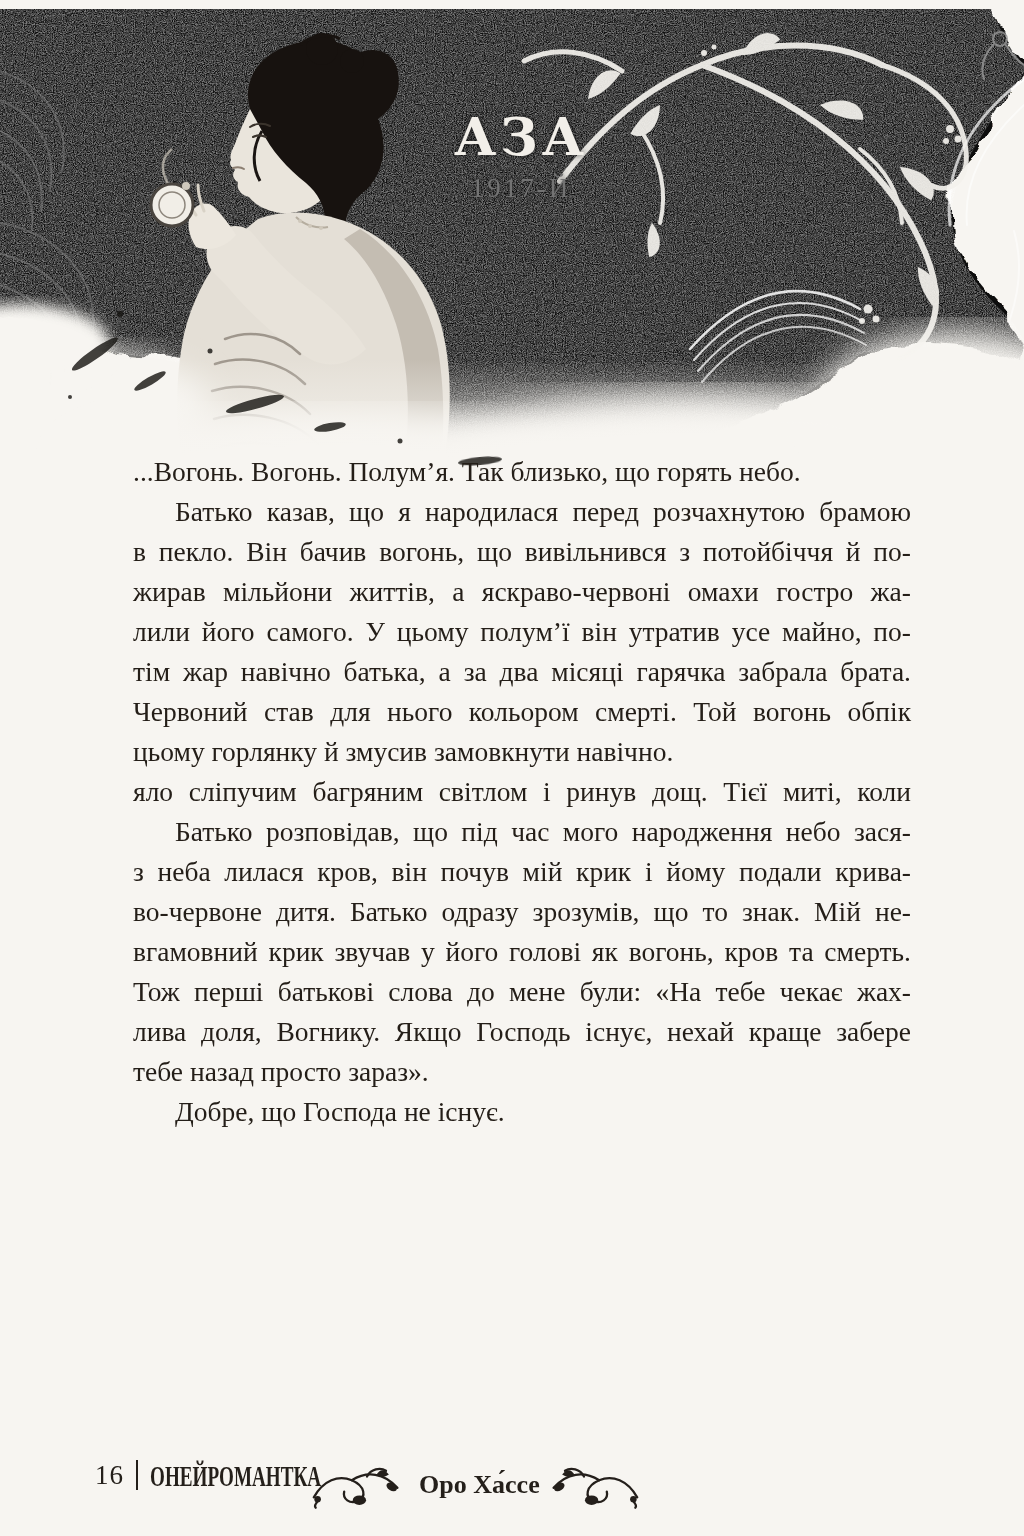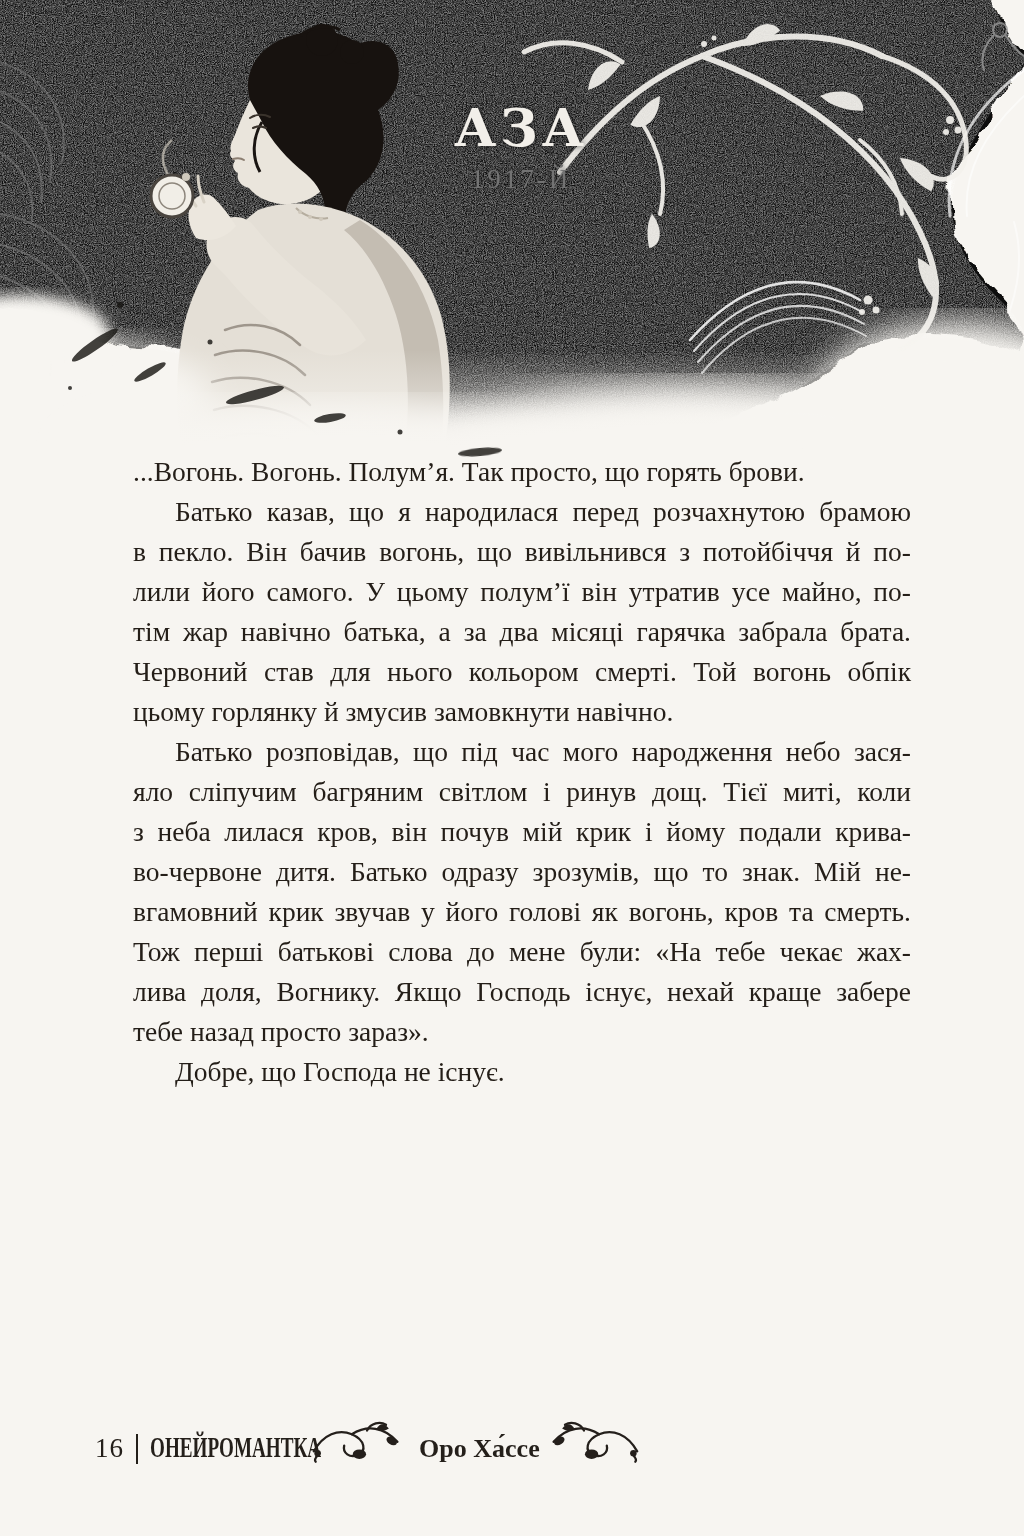--- a/index.html
+++ b/index.html
@@ -14,21 +14,21 @@
     background:var(--page-background);
     font-family:"Liberation Serif","DejaVu Serif",serif;
     position:relative;
   }
   .page{
     position:absolute;inset:0;width:1024px;height:1536px;
     background:var(--page-background);
     overflow:hidden;
   }
   
-  .artwork{position:absolute;top:0;left:0;width:1024px;height:470px;}
+  .artwork{position:absolute;top:9px;left:0;width:1024px;height:470px;}
   .artwork svg{display:block;}
   .title-block{
     position:absolute;left:521px;top:102px;transform:translateX(-50%);
     text-align:center;color:var(--title-white);pointer-events:none;
   }
   .chapter-title{
     font-family:"DejaVu Serif","Liberation Serif",serif;
     font-weight:700;font-size:52px;line-height:1;letter-spacing:4px;
     text-shadow:0 0 6px rgba(0,0,0,.6);
   }
@@ -41,22 +41,22 @@
   
   .text-block{
     position:absolute;left:133px;top:452px;width:778px;
     font-size:27.5px;line-height:40px;color:var(--text);
   }
   .line{white-space:normal;}
   .line.indent{padding-left:42px;}
   .line.justify{text-align:justify;text-align-last:justify;}
   
   .footer{
-    position:absolute;left:95px;top:1420px;height:44px;
-    display:flex;align-items:flex-end;color:#241f1a;
+    position:absolute;left:95px;top:1460px;height:44px;
+    display:flex;align-items:flex-start;color:#241f1a;
   }
   .page-number{font-size:27px;font-weight:400;letter-spacing:1px;}
   .footer-sep{width:2px;height:30px;background:#241f1a;margin:0 12px;}
   .book-title-wrap{width:152px;overflow:visible;white-space:nowrap;}
   .book-title{
     display:inline-block;font-size:29px;font-weight:700;letter-spacing:0;
     transform:scaleX(.66);transform-origin:0 50%;
   }
   .author{font-size:26px;font-weight:700;margin-left:14px;white-space:nowrap;margin-top:10px;}
   .orn{flex:none;}
@@ -259,29 +259,30 @@
     </svg>
 
     <div class="title-block">
       <div class="chapter-title">АЗА</div>
       <div class="chapter-year">1917-Й</div>
     </div>
   </div>
 
   <main class="text-block">
 
-  <div class="line">...Вогонь. Вогонь. Полум’я. Так просто, що горять брови.</div>
+  <div class="line">...Вогонь. Вогонь. Полум’я. Так близько, що горять небо.</div>
       <div class="line indent justify">Батько казав, що я народилася перед розчахнутою брамою</div>
       <div class="line justify">в пекло. Він бачив вогонь, що вивільнився з потойбіччя й по-</div>
+      <div class="line justify">жирав мільйони життів, а яскраво-червоні омахи гостро жа-</div>
       <div class="line justify">лили його самого. У цьому полум’ї він утратив усе майно, по-</div>
       <div class="line justify">тім жар навічно батька, а за два місяці гарячка забрала брата.</div>
       <div class="line justify">Червоний став для нього кольором смерті. Той вогонь обпік</div>
       <div class="line">цьому горлянку й змусив замовкнути навічно.</div>
+      <div class="line justify">яло сліпучим багряним світлом і ринув дощ. Тієї миті, коли</div>
       <div class="line indent justify">Батько розповідав, що під час мого народження небо зася-</div>
-      <div class="line justify">яло сліпучим багряним світлом і ринув дощ. Тієї миті, коли</div>
       <div class="line justify">з неба лилася кров, він почув мій крик і йому подали крива-</div>
       <div class="line justify">во-червоне дитя. Батько одразу зрозумів, що то знак. Мій не-</div>
       <div class="line justify">вгамовний крик звучав у його голові як вогонь, кров та смерть.</div>
       <div class="line justify">Тож перші батькові слова до мене були: «На тебе чекає жах-</div>
       <div class="line justify">лива доля, Вогнику. Якщо Господь існує, нехай краще забере</div>
       <div class="line">тебе назад просто зараз».</div>
       <div class="line indent">Добре, що Господа не існує.</div>
     </main>
 
   <footer class="footer">

